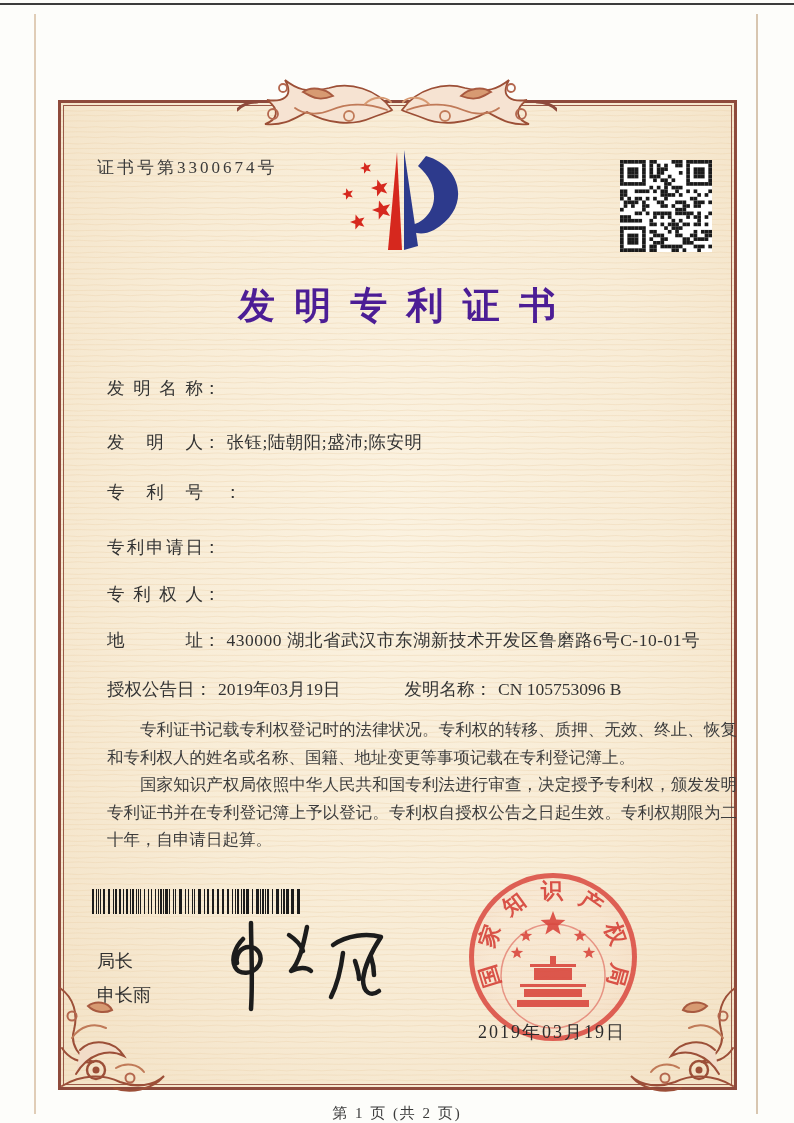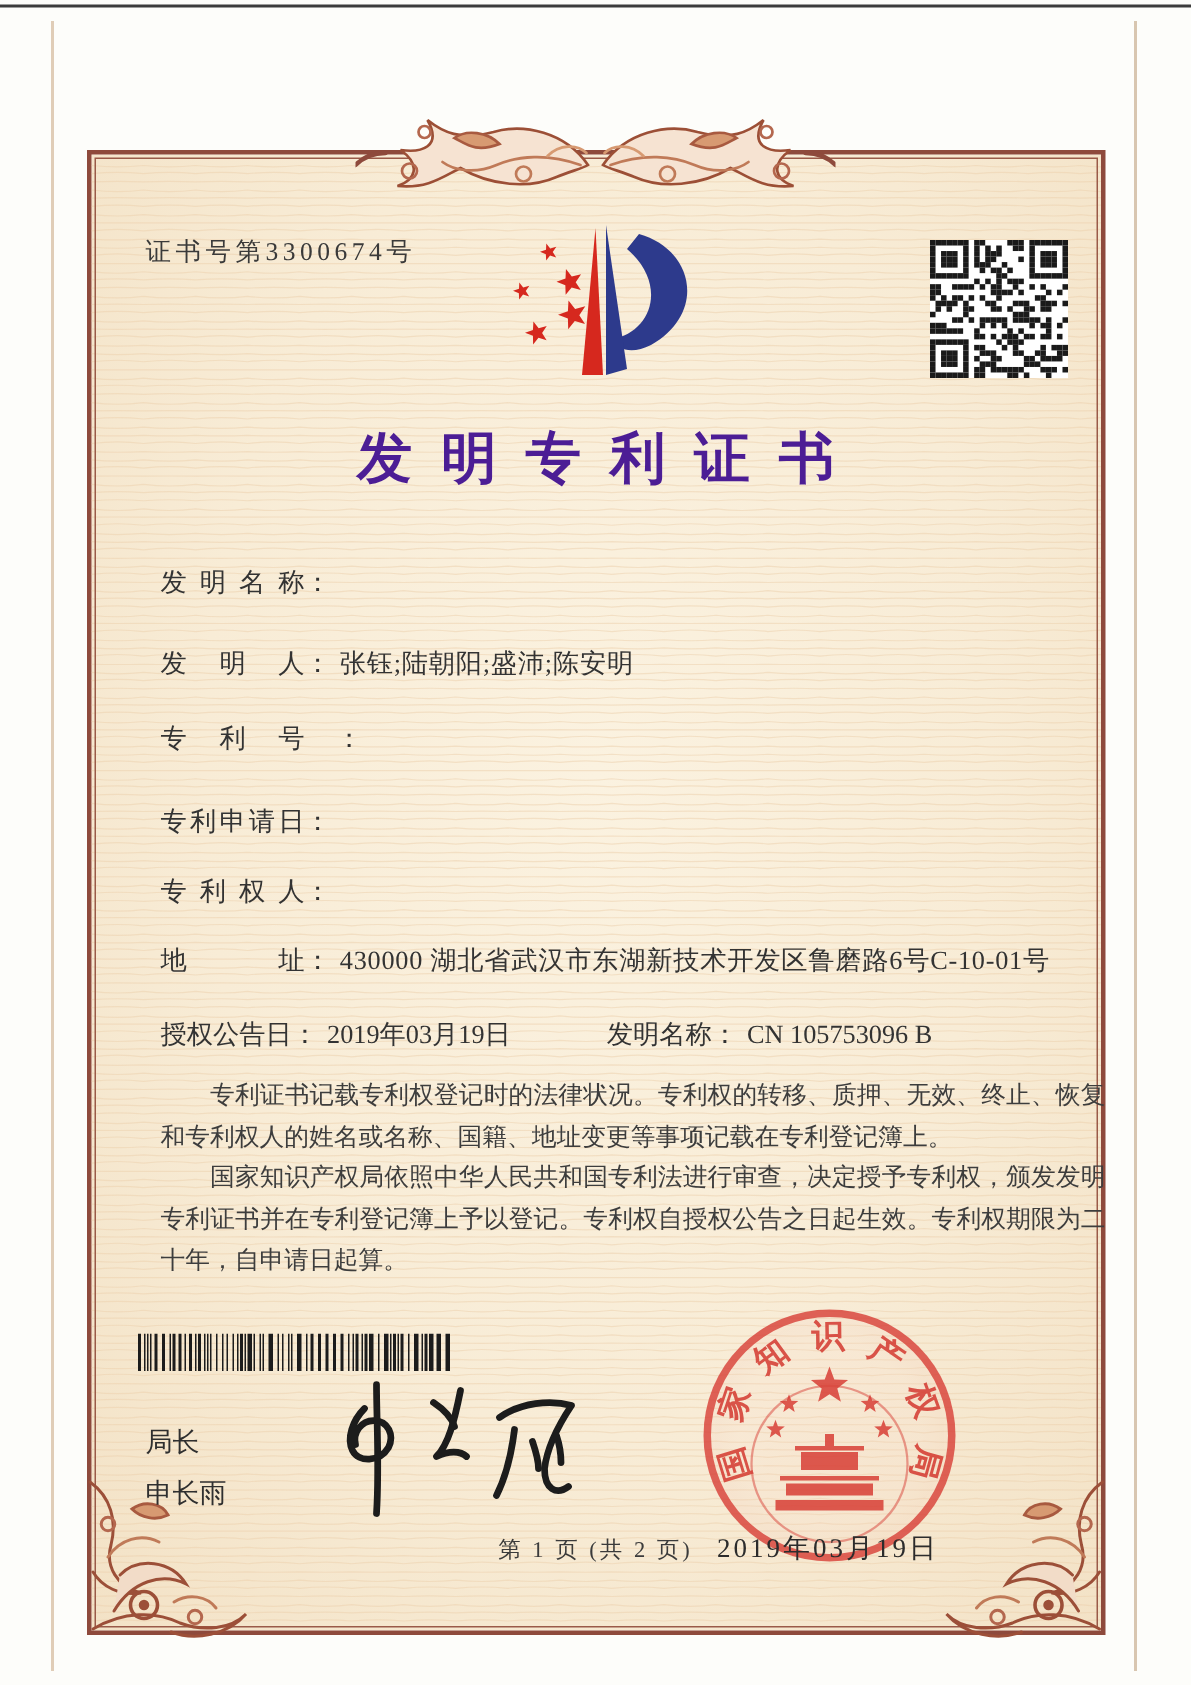--- a/index.html
+++ b/index.html
@@ -75,21 +75,21 @@
     position:absolute;font-size:22px;font-weight:bold;color:rgba(210,48,40,0.88);
     width:24px;height:24px;text-align:center;line-height:24px;
     font-family:"Liberation Serif","DejaVu Serif",serif;
   }
   .seal-emblem{position:absolute;left:0;top:0;width:178px;height:178px;}
   .seal-date{
     position:absolute;left:478px;top:1020px;font-size:18px;color:#2c2c2c;letter-spacing:2px;
   }
 
   .footer{
-    position:absolute;left:0;top:1024px;width:794px;text-align:center;
+    position:absolute;left:0;top:1104px;width:794px;text-align:center;
     font-size:15px;color:#3b3b3b;letter-spacing:2px;
   }
 </style>
 </head>
 <body>
 
 <div class="scan-top-line"></div>
 <div class="scan-left-edge"></div>
 <div class="scan-right-edge"></div>
 

